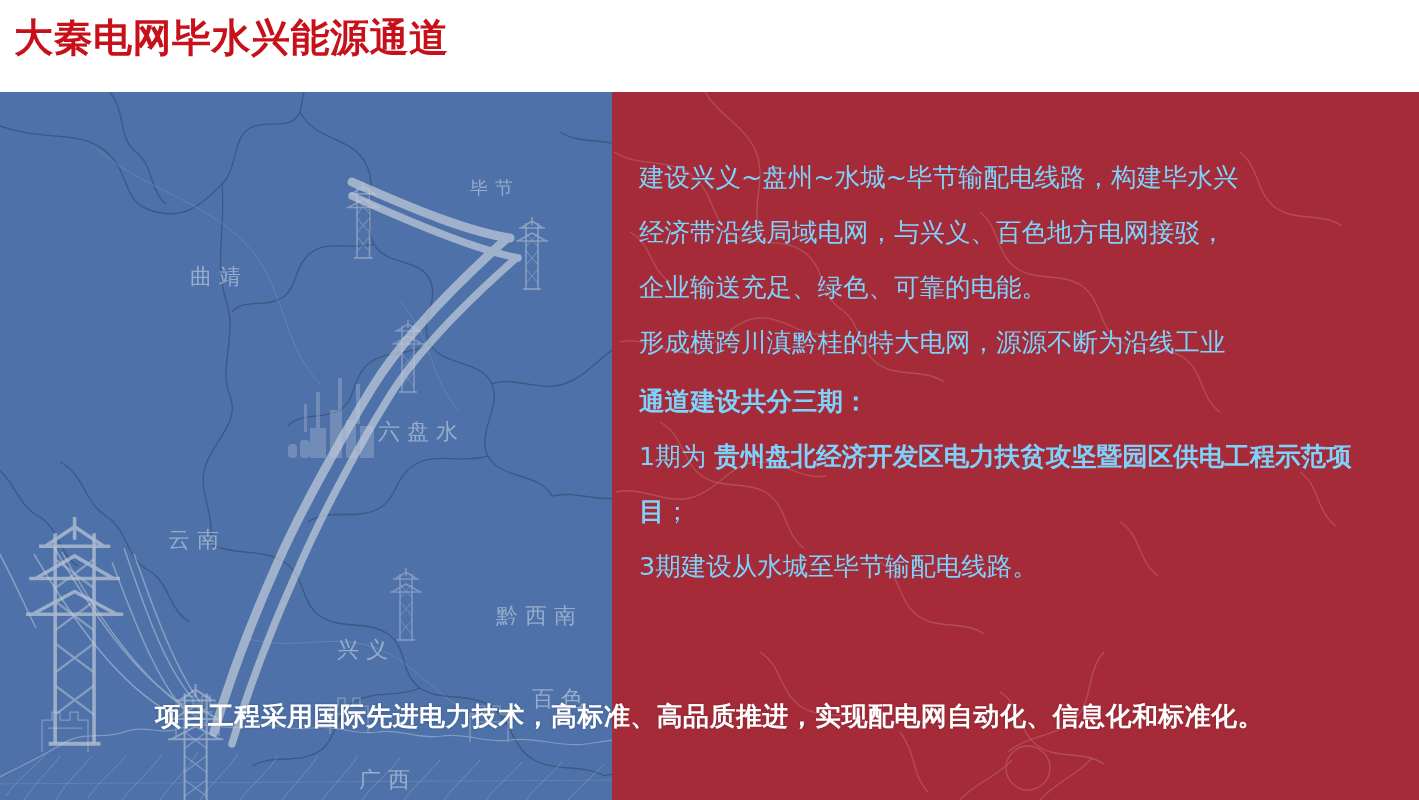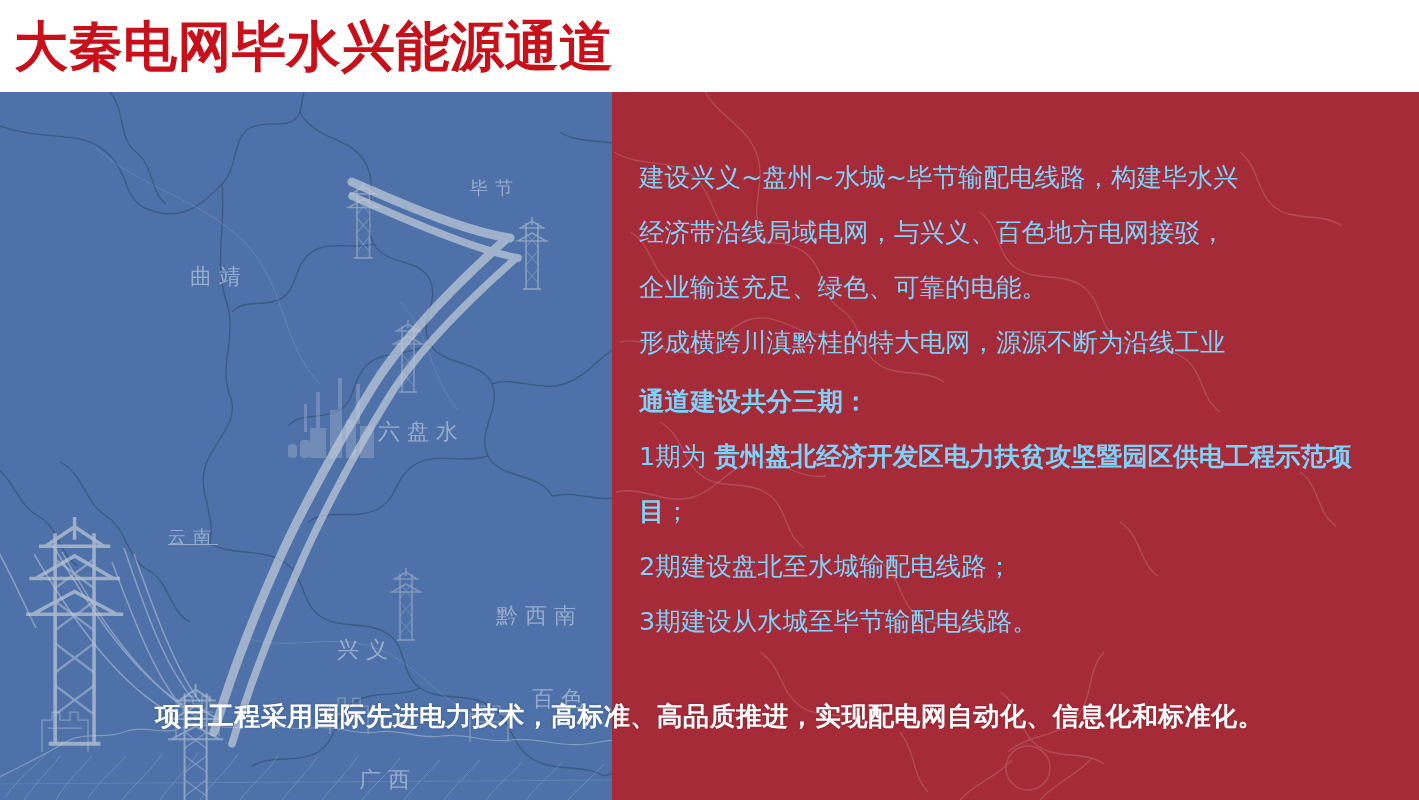--- a/index.html
+++ b/index.html
@@ -22,21 +22,21 @@
     left: 0; top: 0;
     width: 1419px;
     height: 92px;
     background: #ffffff;
     z-index: 40;
   }
   #slide-title {
     position: absolute;
     left: 14px;
     top: 17px;
-    font-size: 54px;
+    font-size: 39px;
     font-weight: bold;
     color: #c8101a;
     letter-spacing: 0.5px;
     white-space: nowrap;
     line-height: 1.1;
   }
 
   
   #body {
     position: absolute;
@@ -313,21 +313,21 @@
           </g>
 
           <path d="M-10 692 L625 688" stroke="#8fa6c4" stroke-width="1" fill="none" opacity="0.3"></path>
         </svg>
       </div>
 
       <div id="place-labels">
           <div class="place" style="left: 470px; top: 84px; font-size: 18px;">毕节</div>
           <div class="place" style="left: 190px; top: 170px; font-size: 22px;">曲靖</div>
           <div class="place" style="left: 378px; top: 325px; font-size: 22px;">六盘水</div>
-          <div class="place" style="left: 168px; top: 433px; font-size: 18px; text-decoration: underline;">云南</div>
+          <div class="place" style="left: 168px; top: 433px; font-size: 22px;">云南</div>
           <div class="place" style="left: 337px; top: 543px; font-size: 22px;">兴义</div>
           <div class="place" style="left: 496px; top: 509px; font-size: 22px;">黔西南</div>
           <div class="place" style="left: 532px; top: 592px; font-size: 22px;">百色</div>
           <div class="place" style="left: 359px; top: 673px; font-size: 22px;">广西</div>
         </div>
     </div>
 
     <div id="text-panel">
 
       <div class="mapwrap">
@@ -365,21 +365,20 @@
       <div id="para-block">
         <p>建设兴义~盘州~水城~毕节输配电线路，构建毕水兴</p>
         <p>经济带沿线局域电网，与兴义、百色地方电网接驳，</p>
         <p>企业输送充足、绿色、可靠的电能。</p>
         <p>形成横跨川滇黔桂的特大电网，源源不断为沿线工业</p>
 
         <p id="phase-heading">通道建设共分三期：</p>
 
         <p><span>1期为 </span><span class="b">贵州盘北经济开发区电力扶贫攻坚暨园区供电工程示范项目</span><span>；</span></p>
 
-        <p>2期建设盘北至水城输配电线路；</p>
         <p>3期建设从水城至毕节输配电线路。</p>
       </div>
     </div>
 
     <div id="caption">
       <span id="caption-text">项目工程采用国际先进电力技术，高标准、高品质推进，实现配电网自动化、信息化和标准化。</span>
     </div>
 
   </div>
 </div>

